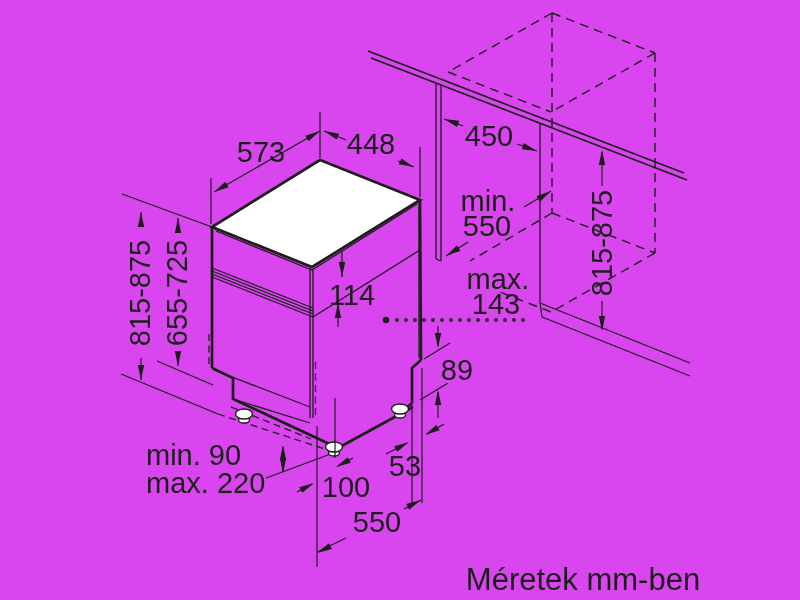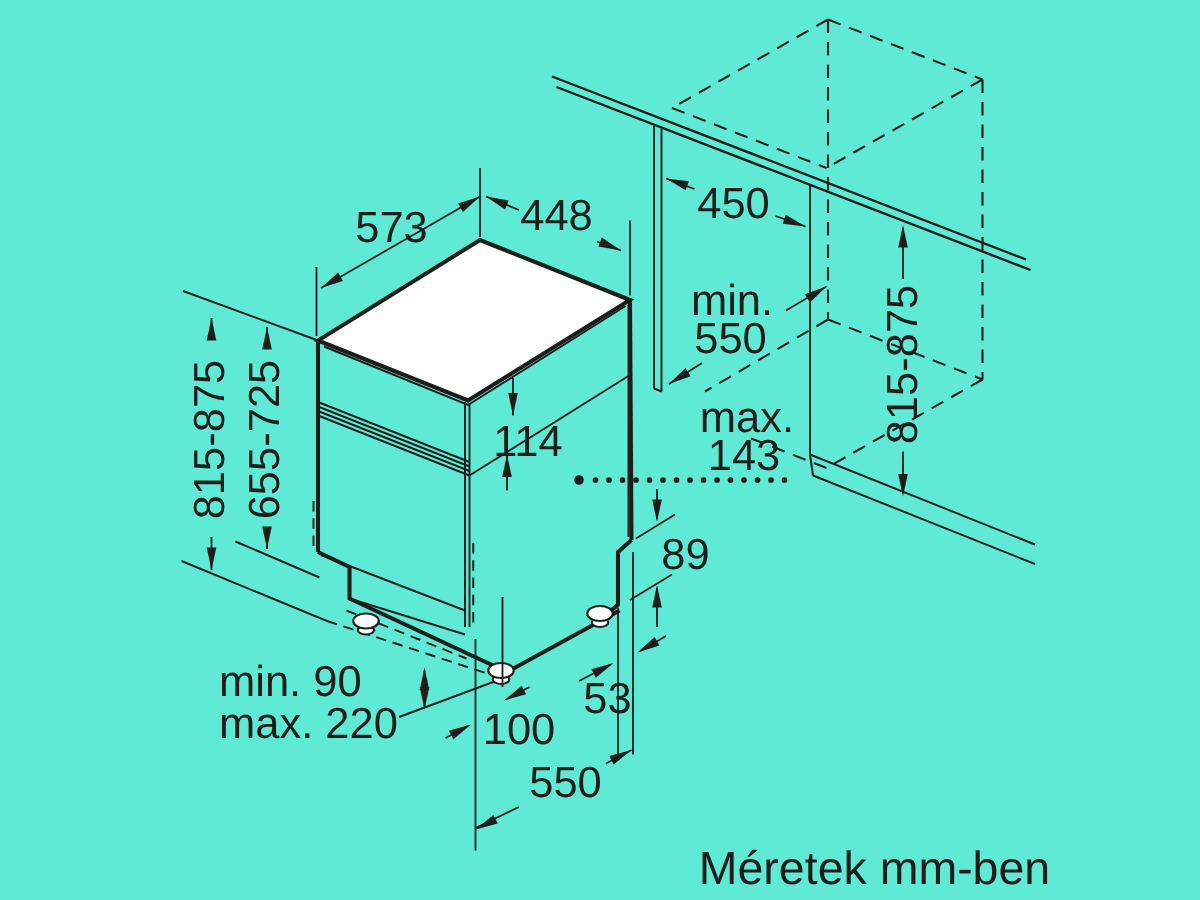--- a/index.html
+++ b/index.html
@@ -1,16 +1,16 @@
 <!DOCTYPE html>
 <html><head>
 <meta charset="utf-8">
 <style>
   html,body{margin:0;padding:0;background:#ffffff;}
-  #stage{position:relative;width:800px;height:600px;background:#5eead4;overflow:hidden;
+  #stage{position:relative;width:800px;height:600px;background:#d946ef;overflow:hidden;
          font-family:"Liberation Sans", sans-serif;}
   svg{display:block;}
   text{fill:#1d1d1b;font-family:"Liberation Sans", sans-serif;}
   .dim-label{font-size:29px;}
   .caption{font-size:31px;}
   .thick{stroke:#1d1d1b;stroke-width:2.7;fill:none;stroke-linejoin:miter;}
   .thick-fill{stroke:#1d1d1b;stroke-width:2.7;fill:#ffffff;stroke-linejoin:miter;}
   .thin{stroke:#1d1d1b;stroke-width:1.3;fill:none;}
   .med{stroke:#1d1d1b;stroke-width:1.6;fill:none;}
   .dash{stroke:#1d1d1b;stroke-width:1.3;fill:none;stroke-dasharray:7 4.5;}

